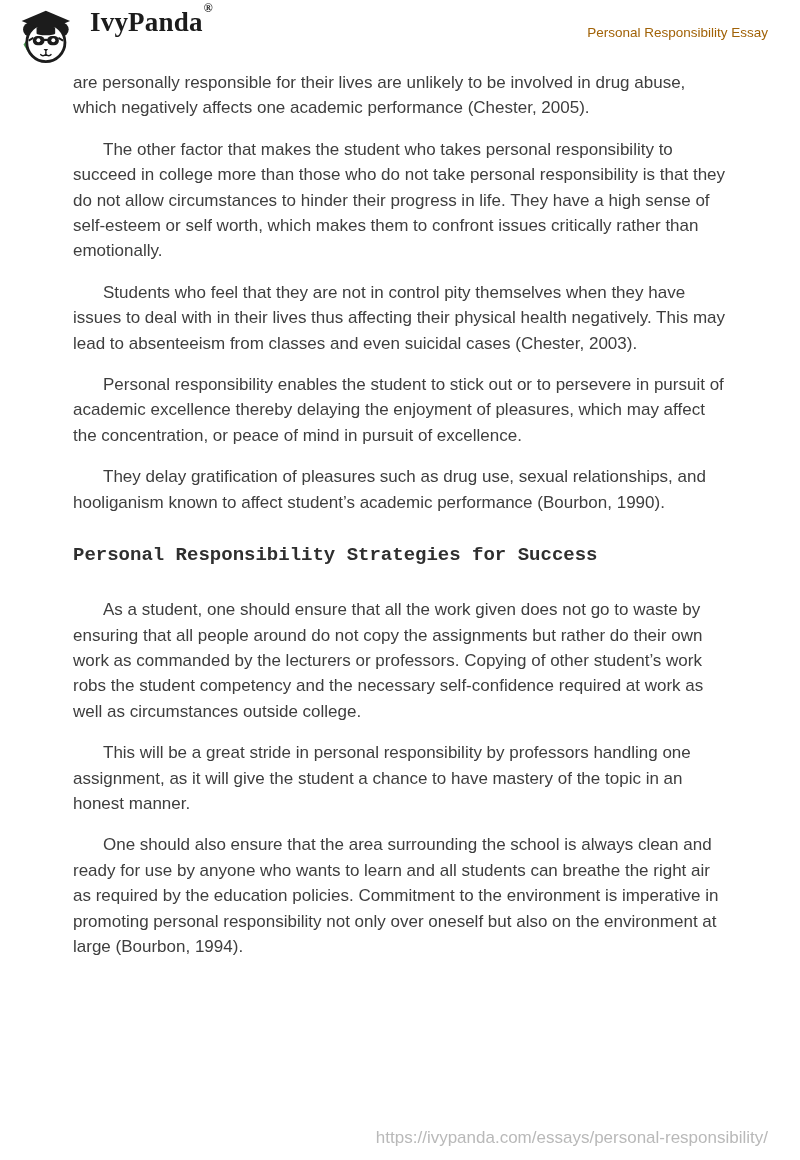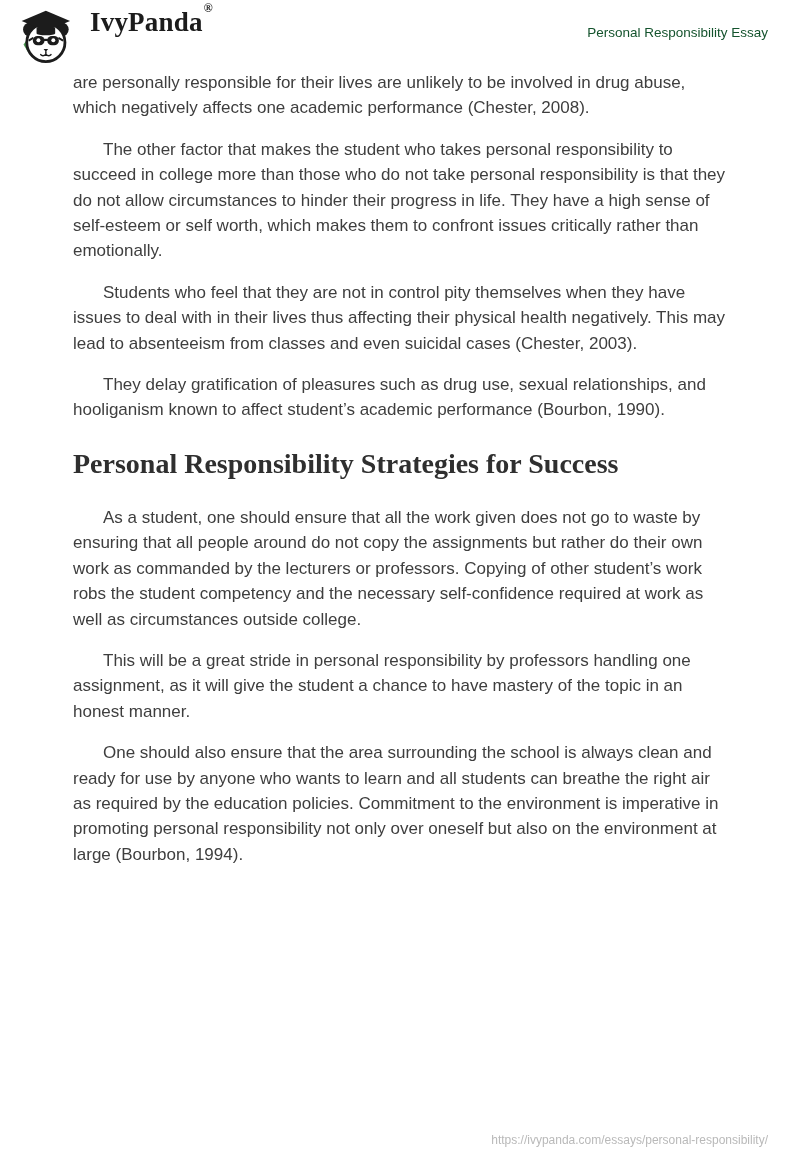--- a/index.html
+++ b/index.html
@@ -48,21 +48,21 @@
     font-size: 12px;
     color: #1c1c1c;
     vertical-align: super;
     position: relative;
     top: -9px;
     left: 1px;
   }
   .doc-title {
     margin-left: auto;
     font-size: 13.5px;
-    color: #14532d;
+    color: #a16207;
     line-height: 1;
     padding-top: 2px;
   }
 
   
   .content {
     position: absolute;
     top: 70px;
     left: 73px;
     width: 655px;
@@ -71,34 +71,34 @@
     line-height: 25.4px;
   }
   .content p {
     margin: 0 0 16px 0;
     text-indent: 30px;
   }
   .content p.continuation {
     text-indent: 0;
   }
   .content h2 {
-    font-family: Liberation Serif, serif;
+    font-family: Liberation Mono, monospace;
     font-weight: 700;
-    font-size: 28px;
+    font-size: 19px;
     line-height: 39px;
     color: #2f2f2f;
     margin: 21px 0 22px 0;
   }
 
   
   .footer {
     position: absolute;
     bottom: 14px;
     right: 32px;
-    font-size: 12px;
+    font-size: 17px;
     color: #b9b9b9;
     line-height: 1;
   }
 </style>
 </head>
 <body>
 
 <div class="page">
 
   <div class="header">
@@ -129,23 +129,24 @@
           <path d="M32 2 L58 13 L32 24 L6 13 Z" fill="#1c1c1c"></path>
           <path d="M22 20 L22 26 C22 29 42 29 42 26 L42 20 Z" fill="#1c1c1c"></path>
         </svg>
       </span>
       <span class="logo-text"><span>IvyPanda</span><span class="logo-reg">®</span></span>
     </div>
     <div class="doc-title">Personal Responsibility Essay</div>
   </div>
 
   <div class="content">
-    <p class="continuation">are personally responsible for their lives are unlikely to be involved in drug abuse, which negatively affects one academic performance (Chester, 2008).</p>
+    <p class="continuation">are personally responsible for their lives are unlikely to be involved in drug abuse, which negatively affects one academic performance (Chester, 2005).</p>
     <p>The other factor that makes the student who takes personal responsibility to succeed in college more than those who do not take personal responsibility is that they do not allow circumstances to hinder their progress in life. They have a high sense of self-esteem or self worth, which makes them to confront issues critically rather than emotionally.</p>
     <p>Students who feel that they are not in control pity themselves when they have issues to deal with in their lives thus affecting their physical health negatively. This may lead to absenteeism from classes and even suicidal cases (Chester, 2003).</p>
+    <p>Personal responsibility enables the student to stick out or to persevere in pursuit of academic excellence thereby delaying the enjoyment of pleasures, which may affect the concentration, or peace of mind in pursuit of excellence.</p>
     <p>They delay gratification of pleasures such as drug use, sexual relationships, and hooliganism known to affect student’s academic performance (Bourbon, 1990).</p>
 
     <h2>Personal Responsibility Strategies for Success</h2>
 
     <p>As a student, one should ensure that all the work given does not go to waste by ensuring that all people around do not copy the assignments but rather do their own work as commanded by the lecturers or professors. Copying of other student’s work robs the student competency and the necessary self-confidence required at work as well as circumstances outside college.</p>
     <p>This will be a great stride in personal responsibility by professors handling one assignment, as it will give the student a chance to have mastery of the topic in an honest manner.</p>
     <p>One should also ensure that the area surrounding the school is always clean and ready for use by anyone who wants to learn and all students can breathe the right air as required by the education policies. Commitment to the environment is imperative in promoting personal responsibility not only over oneself but also on the environment at large (Bourbon, 1994).</p>
   </div>
 
   <div class="footer">https://ivypanda.com/essays/personal-responsibility/</div>

